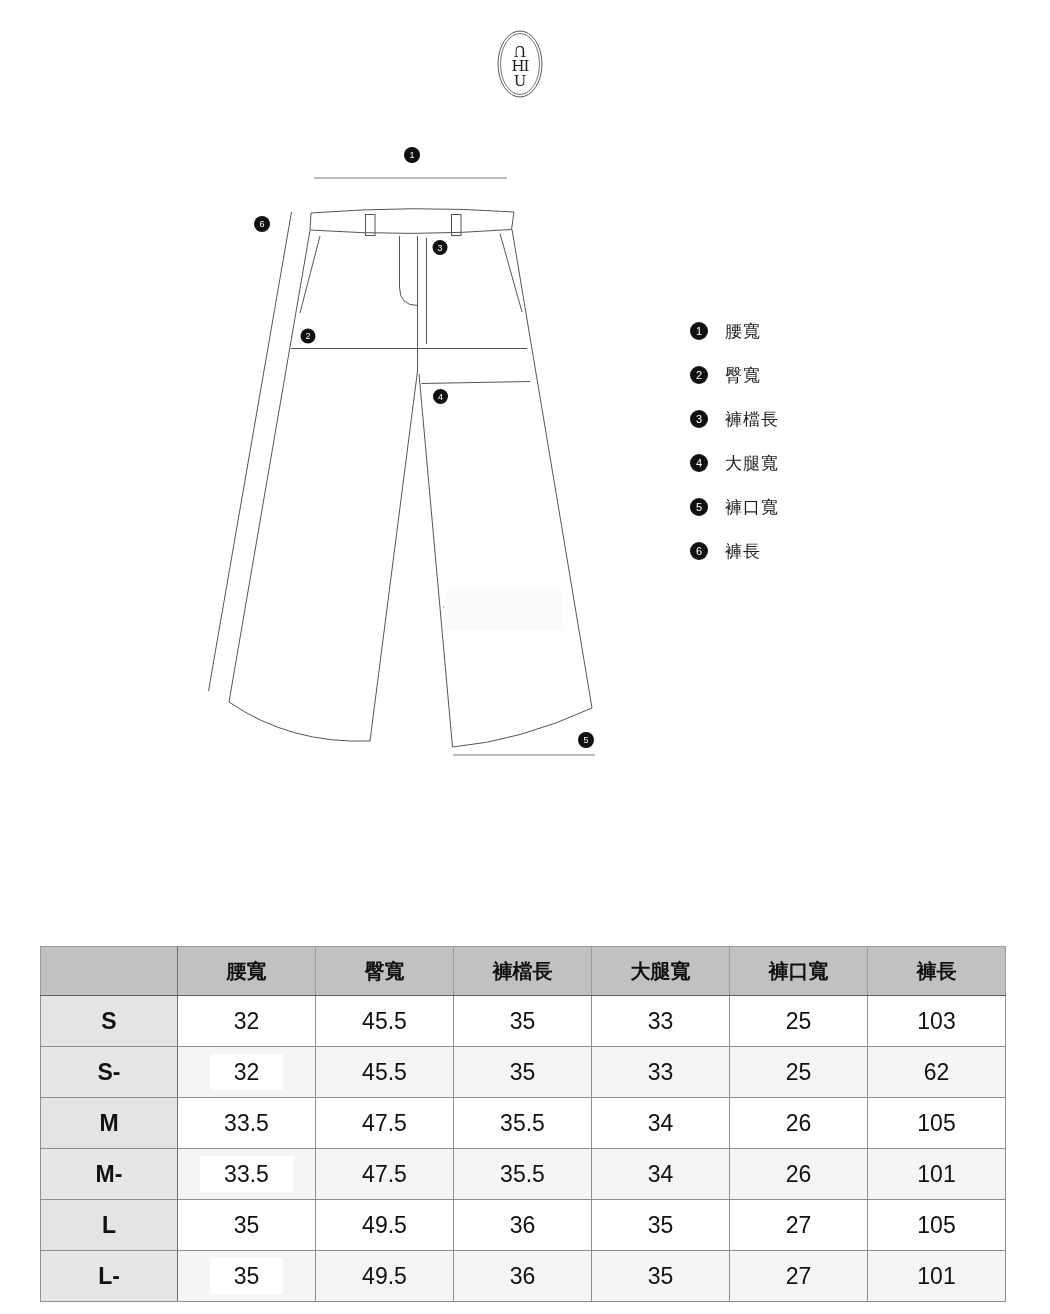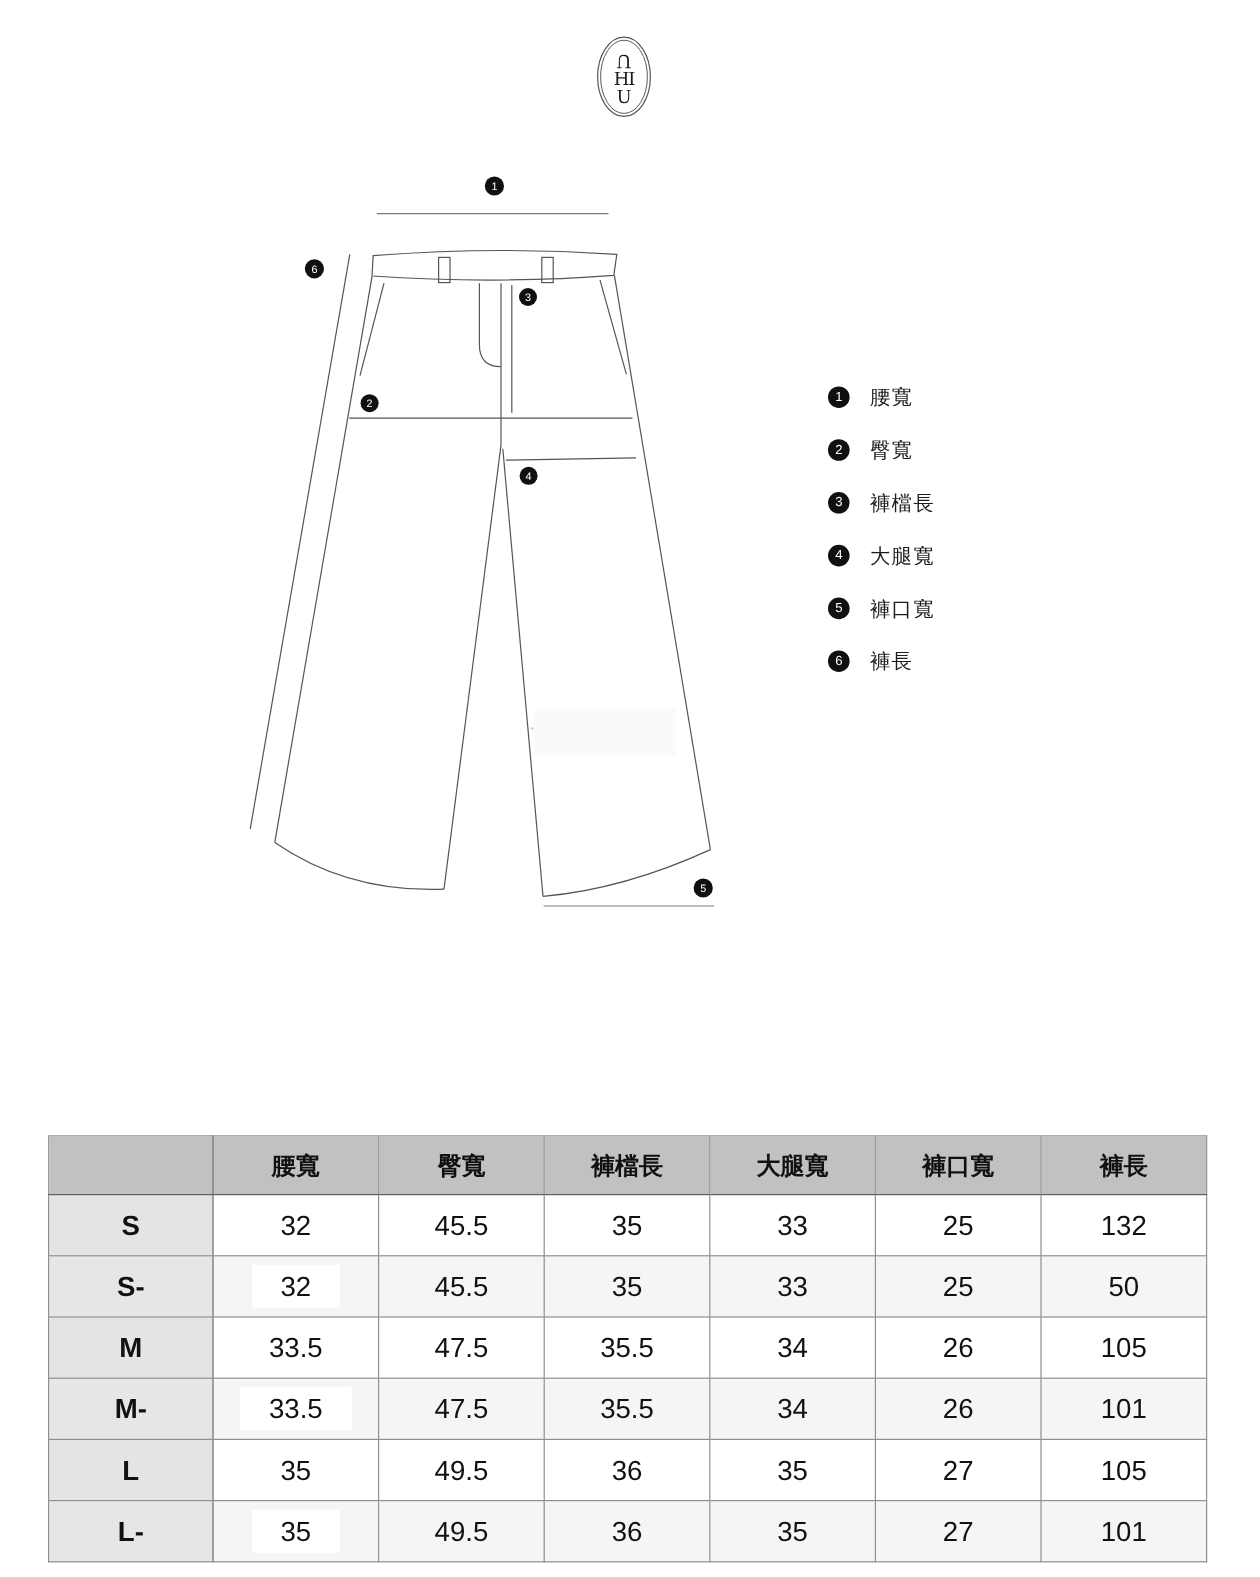--- a/index.html
+++ b/index.html
@@ -188,30 +188,30 @@
       </tr>
     </thead>
     <tbody>
         <tr>
           <td class="size-cell">S</td>
           <td><span>32</span></td>
           <td><span>45.5</span></td>
           <td><span>35</span></td>
           <td><span>33</span></td>
           <td><span>25</span></td>
-          <td><span>132</span></td>
+          <td><span>103</span></td>
         </tr>
         <tr class="alt">
           <td class="size-cell">S-</td>
           <td><span>32</span></td>
           <td><span>45.5</span></td>
           <td><span>35</span></td>
           <td><span>33</span></td>
           <td><span>25</span></td>
-          <td><span>50</span></td>
+          <td><span>62</span></td>
         </tr>
         <tr>
           <td class="size-cell">M</td>
           <td><span>33.5</span></td>
           <td><span>47.5</span></td>
           <td><span>35.5</span></td>
           <td><span>34</span></td>
           <td><span>26</span></td>
           <td><span>105</span></td>
         </tr>

